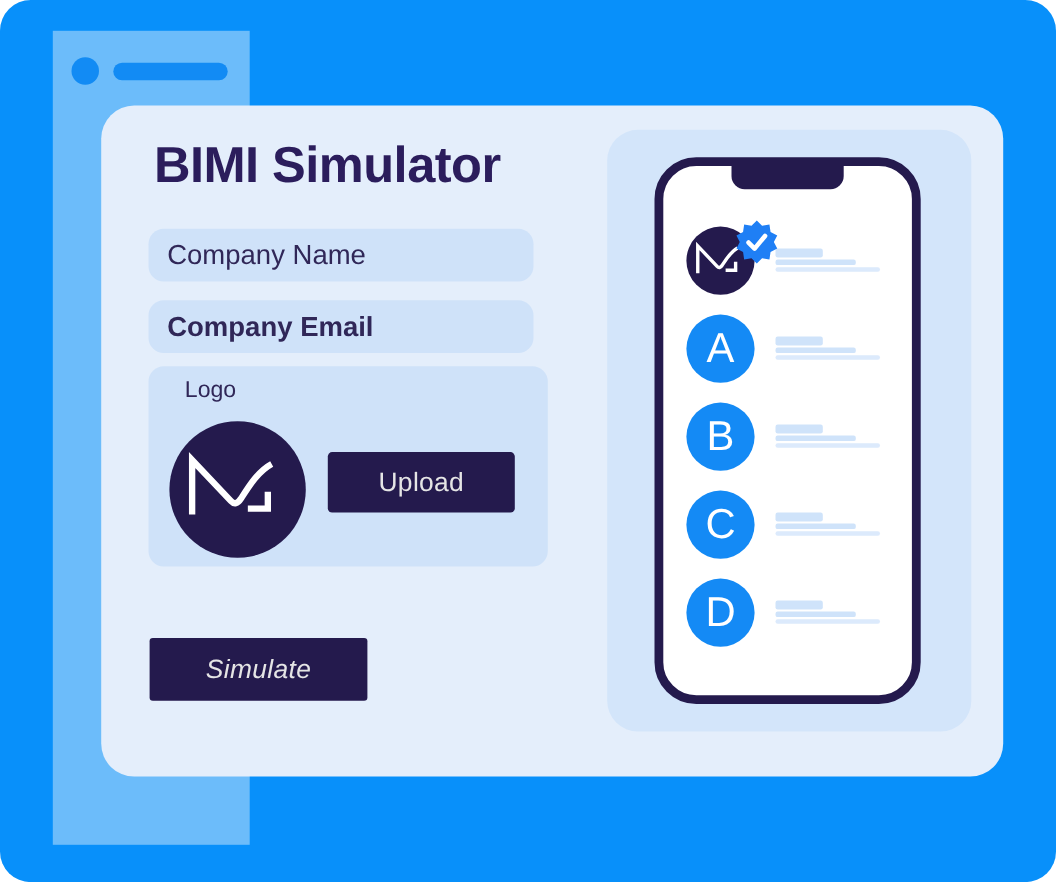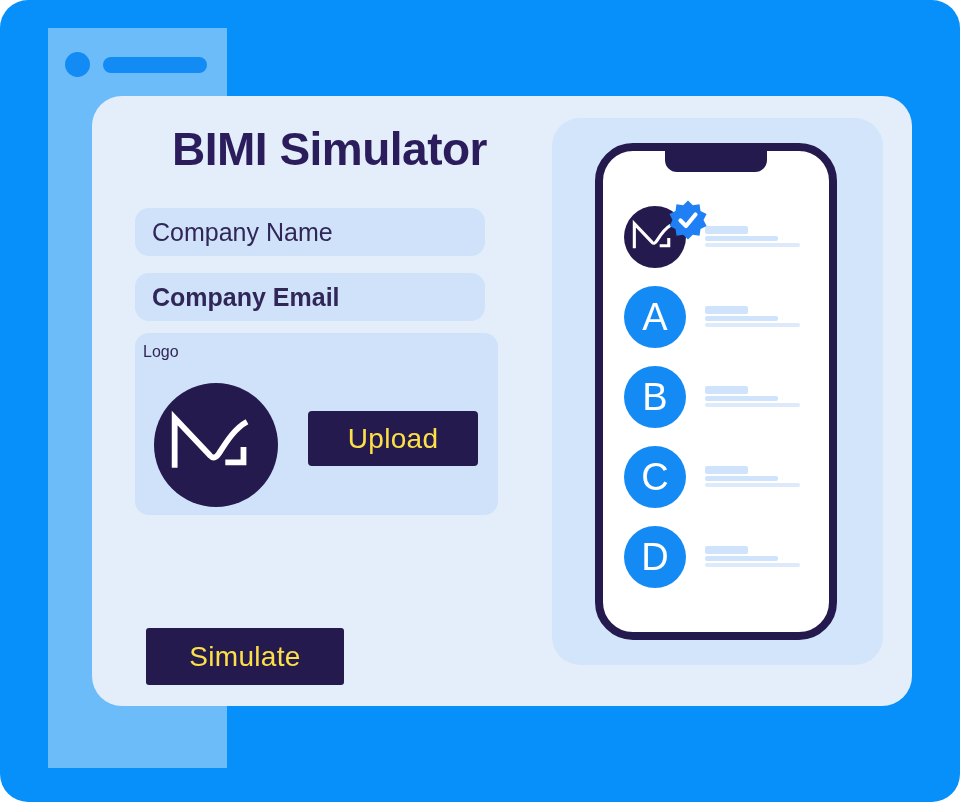--- a/index.html
+++ b/index.html
@@ -4,30 +4,30 @@
 <style>
   html,body{margin:0;padding:0;background:#ffffff;}
   body{width:960px;height:802px;position:relative;font-family:"Liberation Sans",sans-serif;}
   .screen{position:absolute;left:0;top:0;width:960px;height:802px;background:var(--background);border-radius:28px;overflow:hidden;}
   
   .browser-panel{position:absolute;left:48px;top:28px;width:179px;height:740px;background:var(--browser-panel);}
   .window-dot{position:absolute;left:17px;top:24px;width:25px;height:25px;border-radius:50%;background:var(--chrome-blue);}
   .address-bar{position:absolute;left:55px;top:29px;width:104px;height:16px;border-radius:8px;background:var(--chrome-blue);}
   
   .card{position:absolute;left:92px;top:96px;width:820px;height:610px;background:var(--card);border-radius:30px;}
-  .title{position:absolute;left:48px;top:26px;font-size:46px;font-weight:800;letter-spacing:-0.5px;color:var(--title);margin-left:32px;}
+  .title{position:absolute;left:48px;top:26px;font-size:46px;font-weight:800;letter-spacing:-0.5px;color:var(--title);}
   .field{position:absolute;left:43px;width:350px;height:48px;border:none;outline:none;background:var(--field);border-radius:14px;padding:0 0 0 17px;font-family:"Liberation Sans",sans-serif;font-size:25px;color:var(--text);box-sizing:border-box;}
   .field::placeholder{color:var(--text);opacity:1;}
   .f1{top:112px;} .f2{top:177px;font-weight:bold;} .f3{top:439px;}
   .logo-box{position:absolute;left:43px;top:237px;width:363px;height:182px;background:var(--field);border-radius:14px;}
-  .logo-label{position:absolute;left:8px;top:10px;font-size:16px;color:var(--text);}
+  .logo-label{position:absolute;left:33px;top:10px;font-size:21px;color:var(--text);}
   .logo-circle{position:absolute;left:19px;top:50px;width:124px;height:124px;border-radius:50%;background:var(--navy);display:flex;align-items:center;justify-content:center;}
-  .btn{background:var(--navy);color:#fde047;display:flex;align-items:center;justify-content:center;font-size:28px;letter-spacing:0.3px;cursor:pointer;margin-left:10px;}
+  .btn{background:var(--navy);color:#e5e5e5;display:flex;align-items:center;justify-content:center;font-size:24px;letter-spacing:0.3px;cursor:pointer;}
   .upload-btn{position:absolute;left:163px;top:78px;width:170px;height:55px;border-radius:4px;}
-  .simulate-btn{position:absolute;left:44px;top:532px;width:198px;height:57px;border-radius:3px;}
+  .simulate-btn{position:absolute;left:44px;top:484px;width:198px;height:57px;border-radius:3px;font-style:italic;}
   
   .phone-panel{position:absolute;left:460px;top:22px;width:331px;height:547px;background:var(--phone-panel);border-radius:28px;}
   .phone{position:absolute;left:43px;top:25px;width:242px;height:497px;box-sizing:border-box;border:8px solid var(--navy);border-radius:38px;background:#ffffff;}
   .notch{position:absolute;top:0;left:50%;margin-left:-51px;width:102px;height:21px;background:var(--navy);border-radius:0 0 12px 12px;}
   .rows{position:absolute;left:21px;top:55px;display:flex;flex-direction:column;gap:18px;}
   .inbox-row{position:relative;display:flex;height:62px;}
   .avatar{width:62px;height:62px;border-radius:50%;flex:0 0 62px;display:flex;align-items:center;justify-content:center;position:relative;}
   .avatar.brand{background:var(--navy);}
   .avatar.letter{background:var(--avatar-blue);color:#ffffff;font-size:38px;}
   .badge{position:absolute;left:44px;top:-6px;width:40px;height:40px;}

